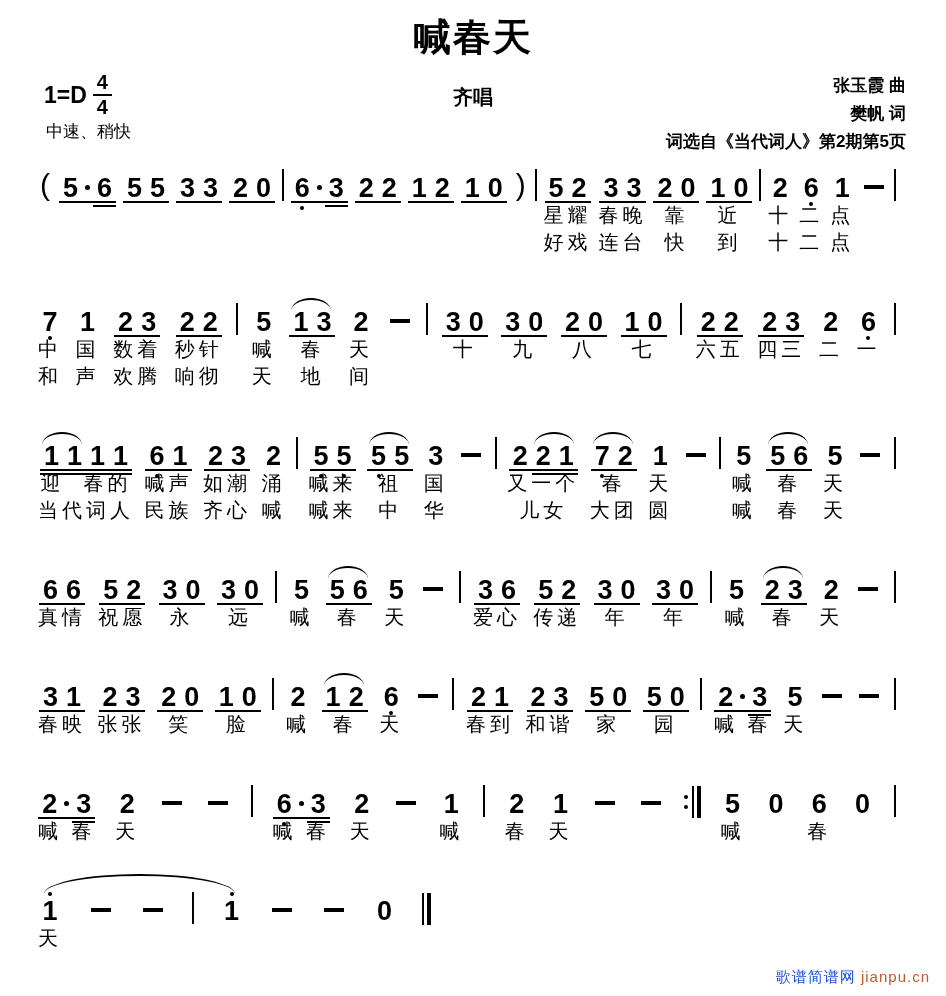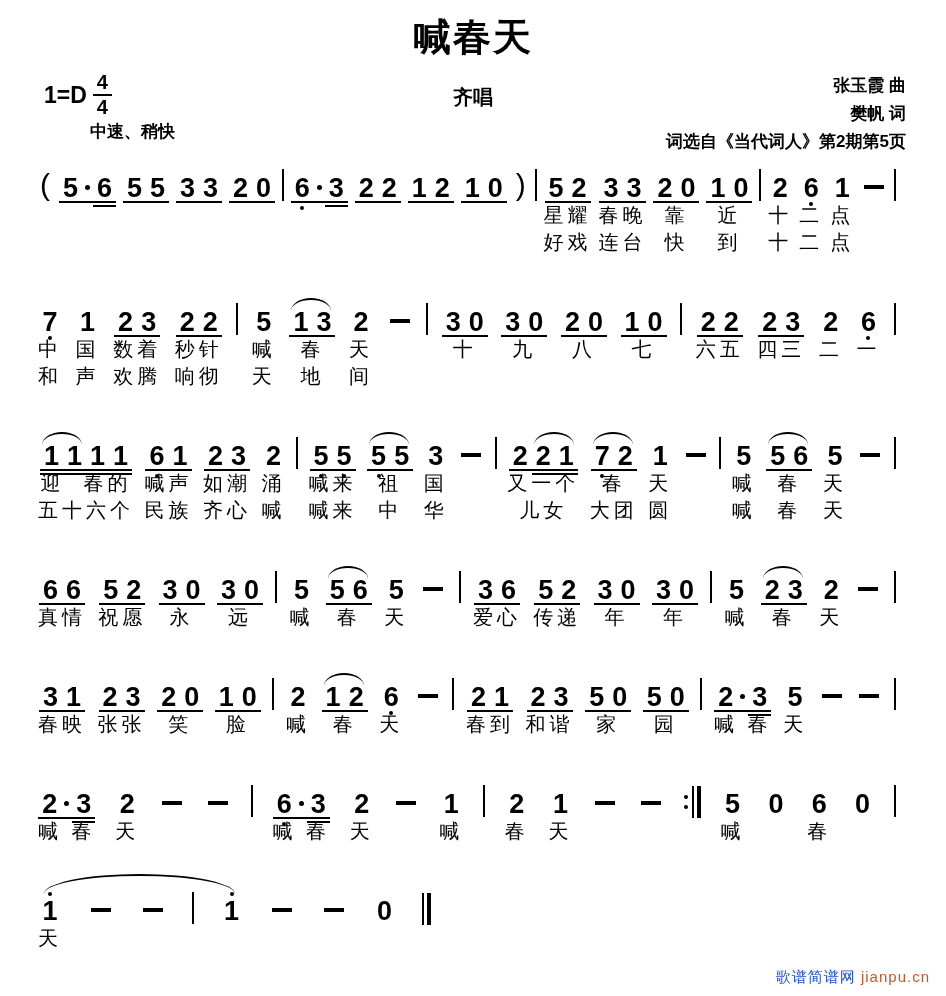--- a/index.html
+++ b/index.html
@@ -10,21 +10,21 @@
     overflow:hidden;
   }
   
   .title { padding-top:12px; text-align:center; font-size:38px; font-weight:700; letter-spacing:2px; }
   .key-sig { position:absolute; left:44px; top:72px; display:flex; align-items:center; font-size:23px; font-weight:700; }
   .frac { display:flex; flex-direction:column; align-items:center; margin-left:6px; font-size:20px; font-weight:700; line-height:1.05; }
   .frac-top { border-bottom:2px solid #000; padding:0 4px 1px; }
   .frac-bot { padding-top:1px; }
   .mode { position:absolute; top:84px; left:0; width:100%; text-align:center; font-size:20px; font-weight:600;font-family:Liberation Serif, serif; }
   .credits { position:absolute; top:72px; right:40px; text-align:right; font-size:17px; font-weight:600; line-height:28px; }
-  .tempo { position:absolute; top:120px; left:46px; font-size:17px; font-weight:700;margin-left:44px; }
+  .tempo { position:absolute; top:120px; left:46px; font-size:17px; font-weight:400; }
 
   
   .score { position:absolute; top:166px; left:38px; width:858px; }
   .line { position:relative; display:flex; justify-content:space-between; align-items:flex-start; margin-bottom:44px; }
   .line.compact { justify-content:flex-start; }
   .line.compact .unit { margin-right:26px; }
   .unit { display:flex; flex-direction:column; align-items:center; }
   .notes { position:relative; display:flex; align-items:flex-end; height:36px; }
   .tok { position:relative; display:inline-block; font-size:27px; font-weight:700; line-height:1; padding:0 4px; }
   .dot-tok { padding:0 2px; }
@@ -404,21 +404,21 @@
     <div class="line">
       <div class="unit">
         <div class="notes">
           <span class="tok">1<i class="ln ln1"></i><i class="ln ln2"></i></span>
           <span class="tok">1<i class="ln ln1"></i><i class="ln ln2"></i></span>
           <span class="tok">1<i class="ln ln1"></i><i class="ln ln2"></i></span>
           <span class="tok">1<i class="ln ln1"></i><i class="ln ln2"></i></span>
           <i class="arc" style="left: 2px; width: 40px; top: -2px;"></i>
         </div>
         <div class="lyr">迎  春的</div>
-        <div class="lyr">五十六个</div>
+        <div class="lyr">当代词人</div>
       </div>
       <div class="unit">
         <div class="notes">
           <span class="tok">6<i class="ln ln1"></i><i class="octdot" style="bottom: -8px;"></i></span>
           <span class="tok">1<i class="ln ln1"></i></span>
         </div>
         <div class="lyr">喊声</div>
         <div class="lyr">民族</div>
       </div>
       <div class="unit">

